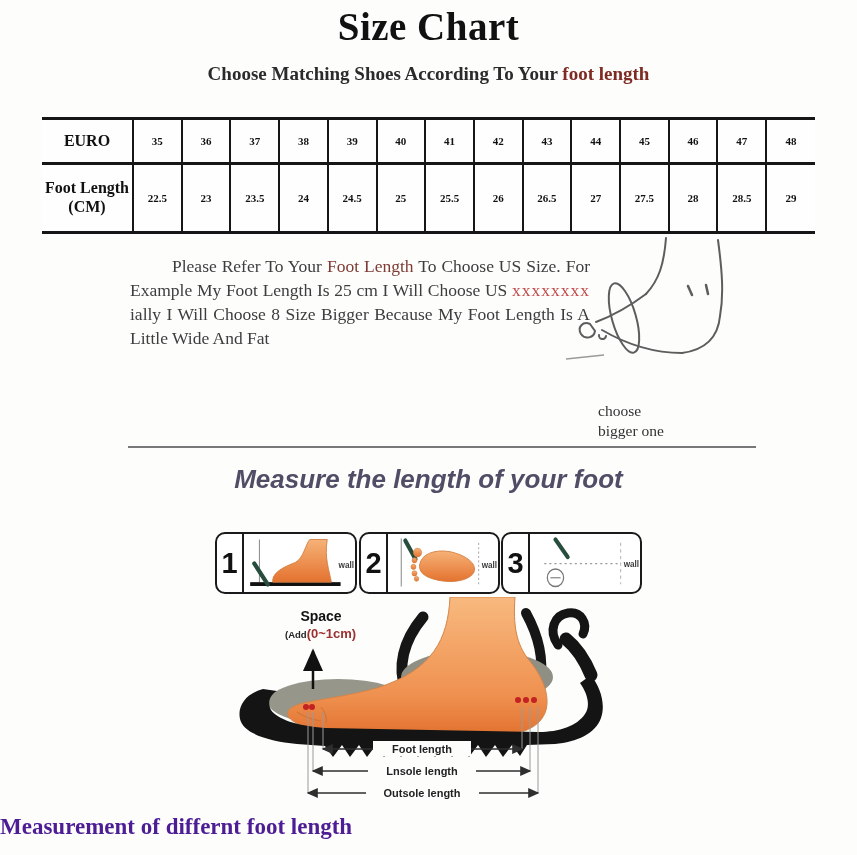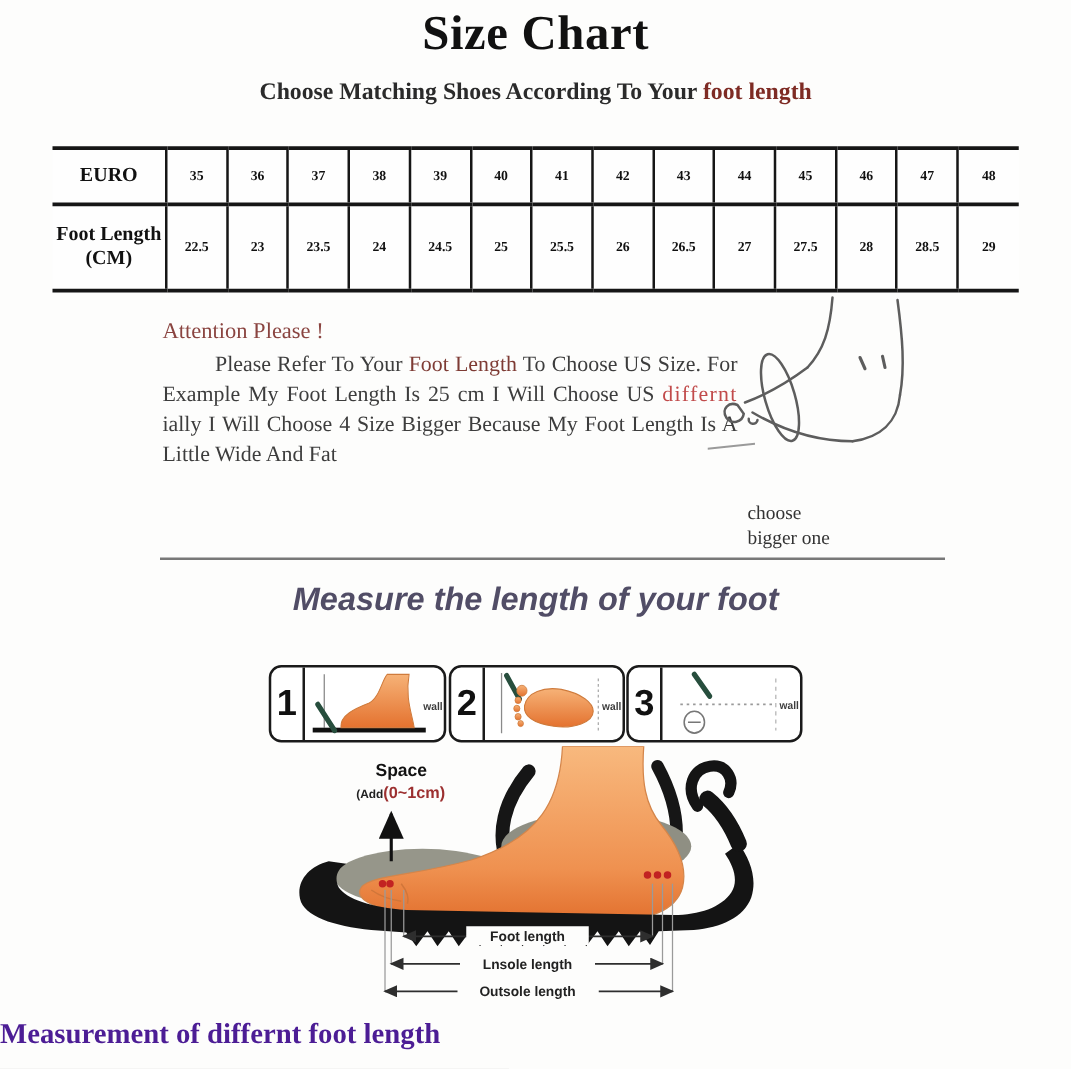--- a/index.html
+++ b/index.html
@@ -90,27 +90,26 @@
       <td>27</td>
       <td>27.5</td>
       <td>28</td>
       <td>28.5</td>
       <td>29</td>
     </tr>
   </tbody>
     </table>
 
   <div class="abs attention">
-    <p class="attn-h">Attention Please !</p>
     <p class="attn-p">
       <span>Please Refer To Your</span>
       <span class="red-words">Foot Length</span>
       <span>To Choose US Size. For Example My Foot Length Is 25 cm I Will Choose US</span>
-      <span class="crossed">differnt</span>
-      <span>ially I Will Choose 4 Size Bigger Because My Foot Length Is A Little Wide And Fat</span>
+      <span class="crossed">xxxxxxxx</span>
+      <span>ially I Will Choose 8 Size Bigger Because My Foot Length Is A Little Wide And Fat</span>
     </p>
   </div>
 
   <svg class="abs foot-sketch" width="196" height="168" viewBox="0 0 196 168">
     <g stroke="#5d5d5d" stroke-width="2" fill="none" stroke-linecap="round">
       <path d="M 100 2 C 98 28 93 44 80 58"></path>
       <path d="M 152 4 C 156 34 158 58 154 80"></path>
       <path d="M 154 80 C 152 102 138 114 116 117"></path>
       <path d="M 116 117 C 86 117 60 108 36 94"></path>
       <path d="M 80 58 C 64 70 46 80 30 86"></path>

